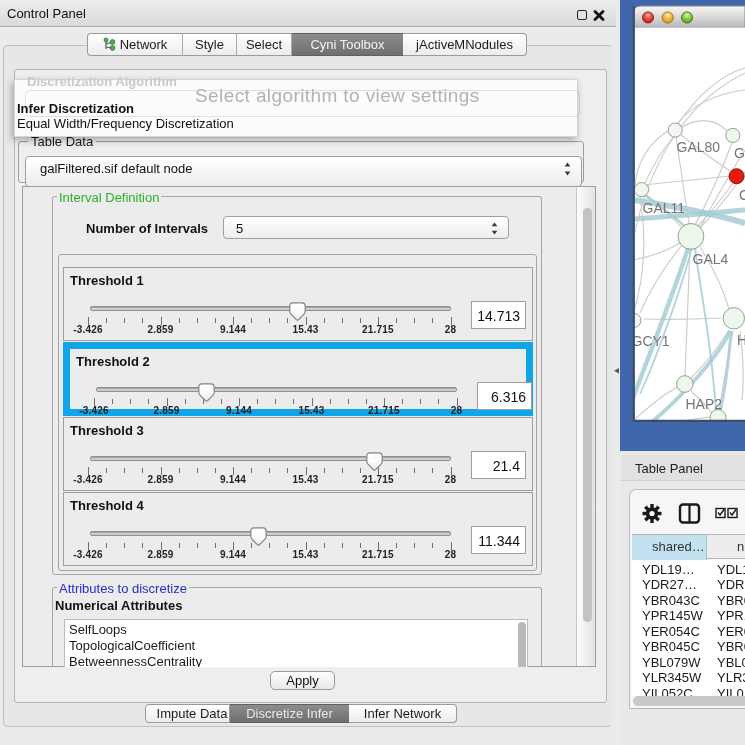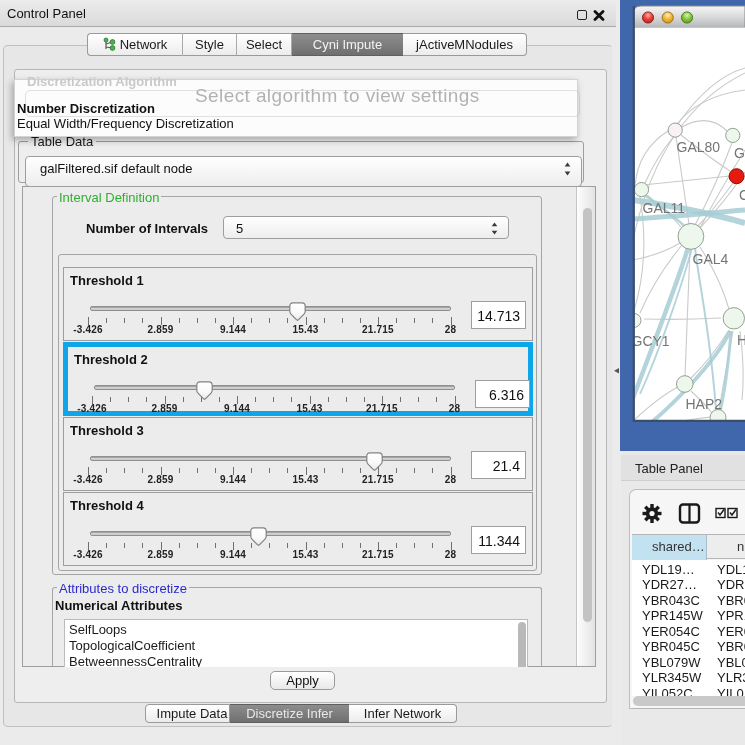--- a/index.html
+++ b/index.html
@@ -29,21 +29,21 @@
   <div class="abs" style="left:87px;top:33px;height:23px;display:flex;font-size:13px;color:#1a1a1a;">
     <div style="width:96px;background:linear-gradient(#ffffff,#ececec);border:1px solid #9a9a9a;border-right:1px solid #aaa;border-radius:4px 0 0 4px;display:flex;align-items:center;justify-content:center;">
       <svg width="13" height="15" viewBox="0 0 13 15" style="margin-right:4px;">
         <path d="M3,3 L3,12 M3,7 L9,5 M3,10 L9,11" stroke="#555" stroke-width="1.2" fill="none"></path>
         <circle cx="3" cy="3" r="2" fill="#4caf50" stroke="#2a7a2d" stroke-width="0.8"></circle>
         <circle cx="9.5" cy="5" r="2.4" fill="#4caf50" stroke="#2a7a2d" stroke-width="0.8"></circle>
         <circle cx="9.5" cy="11" r="2.4" fill="#4caf50" stroke="#2a7a2d" stroke-width="0.8"></circle>
       </svg>Network</div>
     <div style="width:53px;background:linear-gradient(#ffffff,#ececec);border-top:1px solid #9a9a9a;border-bottom:1px solid #9a9a9a;display:flex;align-items:center;justify-content:center;">Style</div>
     <div style="width:56px;background:linear-gradient(#ffffff,#ececec);border:1px solid #aaa;border-top-color:#9a9a9a;border-bottom-color:#9a9a9a;display:flex;align-items:center;justify-content:center;">Select</div>
-    <div style="width:111px;background:linear-gradient(#8d8d8d,#6f6f6f);border-top:1px solid #5f5f5f;border-bottom:1px solid #5f5f5f;display:flex;align-items:center;justify-content:center;color:#f3f3f3;">Cyni Impute</div>
+    <div style="width:111px;background:linear-gradient(#8d8d8d,#6f6f6f);border-top:1px solid #5f5f5f;border-bottom:1px solid #5f5f5f;display:flex;align-items:center;justify-content:center;color:#f3f3f3;">Cyni Toolbox</div>
     <div style="width:124px;background:linear-gradient(#ffffff,#ececec);border:1px solid #9a9a9a;border-left:none;border-radius:0 4px 4px 0;display:flex;align-items:center;justify-content:center;">jActiveMNodules</div>
   </div>
 
   <div class="gbox" style="left:18px;top:141px;width:566px;height:42px;"></div>
   <div class="grouptitle" style="left:28px;top:134px;background:#ececec;padding:0 3px;color:#1a1a1a;">Table Data</div>
   <div class="abs" style="left:25px;top:156px;width:557px;height:31px;background:linear-gradient(#ffffff,#ededed);border:1px solid #9e9e9e;border-radius:4px;">
     <div class="abs" style="left:14px;top:4px;font-size:13px;color:#111;">galFiltered.sif default node</div>
     <svg class="abs" style="right:10px;top:5px;" width="7" height="14" viewBox="0 0 7 14">
       <path d="M3.5,0.5 L6.3,4.5 L0.7,4.5 Z" fill="#3a3a3a"></path>
         <path d="M3.5,13.5 L6.3,9.5 L0.7,9.5 Z" fill="#3a3a3a"></path>
@@ -105,21 +105,21 @@
             <linearGradient id="th1" x1="0" y1="0" x2="0" y2="1">
               <stop offset="0" stop-color="#ffffff"></stop>
               <stop offset="0.55" stop-color="#fafafa"></stop>
               <stop offset="1" stop-color="#e8e8e8"></stop>
             </linearGradient>
           </defs>
       <path d="M4,0.8 L13,0.8 Q16.2,0.8 16.2,4 L16.2,9.3 Q16.2,11 14.8,12.4 L9.6,17.7 Q8.5,18.8 7.4,17.7 L2.2,12.4 Q0.8,11 0.8,9.3 L0.8,4 Q0.8,0.8 4,0.8 Z" fill="url(#th1)" stroke="#818181" stroke-width="1.2"></path>
     </svg>
     <div class="abs" style="left:407px;top:33px;width:55px;height:28px;background:#ffffff;border:1px solid #9e9e9e;font-size:14px;color:#111;text-align:right;line-height:29px;padding-right:5px;">14.713</div>
   </div>
-      <div class="abs" style="left:63px;top:342px;width:470px;height:74px;background:#ececec;border:5px solid #0ea5e9;">
+      <div class="abs" style="left:63px;top:342px;width:470px;height:74px;background:#ececec;border:7px solid #0ea5e9;">
     <div class="abs" style="left:6px;top:5px;font-size:13px;font-weight:bold;color:#111;">Threshold 2</div>
     <div class="abs" style="left:26px;top:38px;width:361px;height:5px;background:linear-gradient(#8e8e8e,#d8d8d8 55%,#c4c4c4);border-radius:2px;border:1px solid #909090;"></div>
     <div class="abs" style="left:24.0px;top:49px;width:1px;height:8px;background:#6f6f6f;"></div>
         <div class="abs" style="left:42.1px;top:50px;width:1px;height:5px;background:#6f6f6f;"></div>
         <div class="abs" style="left:60.3px;top:50px;width:1px;height:5px;background:#6f6f6f;"></div>
         <div class="abs" style="left:78.4px;top:50px;width:1px;height:5px;background:#6f6f6f;"></div>
         <div class="abs" style="left:96.5px;top:49px;width:1px;height:8px;background:#6f6f6f;"></div>
         <div class="abs" style="left:114.6px;top:50px;width:1px;height:5px;background:#6f6f6f;"></div>
         <div class="abs" style="left:132.8px;top:50px;width:1px;height:5px;background:#6f6f6f;"></div>
         <div class="abs" style="left:150.9px;top:50px;width:1px;height:5px;background:#6f6f6f;"></div>
@@ -257,21 +257,21 @@
   </div>
 
   <svg class="abs" style="left:613px;top:367px;" width="7" height="8" viewBox="0 0 7 8">
     <path d="M6,1 L6,6.5 L1,3.8 Z" fill="#555"></path>
   </svg>
 
   <div class="abs" style="left:14px;top:79px;width:564px;height:58px;background:#fcfcfc;border:1px solid #d4d4d4;box-shadow:-2px 3px 7px rgba(0,0,0,0.3);">
     <div class="abs" style="left:12px;top:-6px;font-size:13px;font-weight:bold;color:#c9c9c9;">Discretization Algorithm</div>
     <div class="abs" style="left:10px;top:10px;width:555px;height:27px;border:1px solid rgba(150,150,150,0.28);border-radius:5px;"></div>
     <div class="abs" style="left:180px;top:5px;font-size:19px;color:#b2b2b2;letter-spacing:0.4px;">Select algorithm to view settings</div>
-    <div class="abs" style="left:2px;top:21px;font-size:13px;font-weight:bold;color:#111;">Number Discretization</div>
+    <div class="abs" style="left:2px;top:21px;font-size:13px;font-weight:bold;color:#111;">Infer Discretization</div>
     <div class="abs" style="left:2px;top:36px;font-size:13px;color:#111;">Equal Width/Frequency Discretization</div>
   </div>
 </div>
 
 <div class="abs" style="left:621px;top:0;width:124px;height:745px;background:#e9e9e9;">
   <svg class="abs" style="left:-1px;top:0;" width="125" height="451" viewBox="0 0 125 451">
     <defs>
       <linearGradient id="tbar" x1="0" y1="0" x2="0" y2="1">
         <stop offset="0" stop-color="#f6f6f6"></stop>
           <stop offset="0.55" stop-color="#d7d7d7"></stop>

